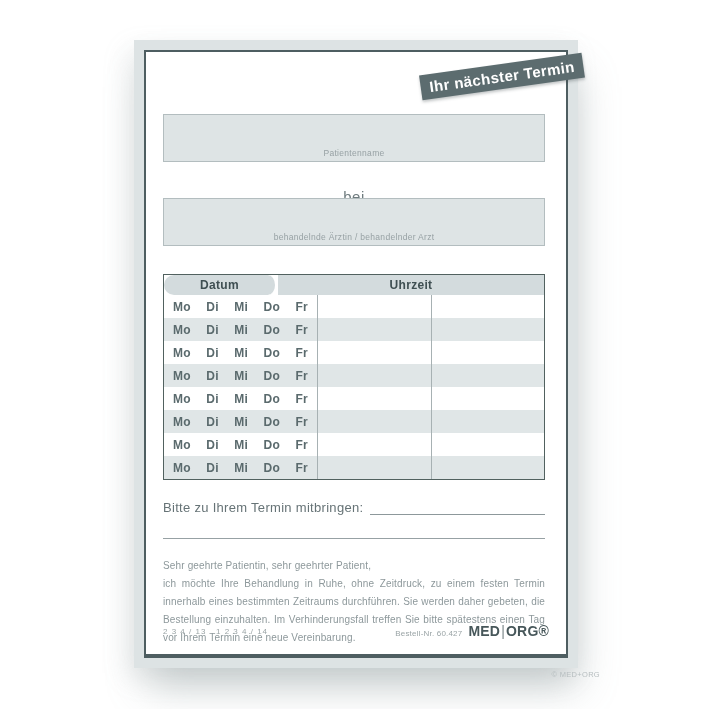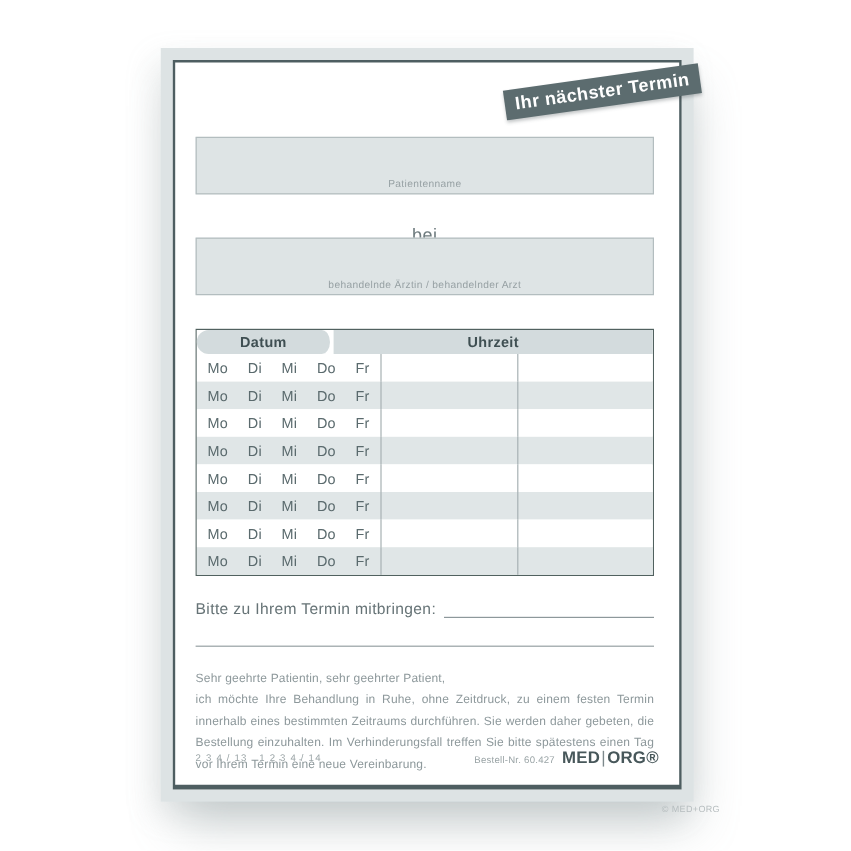--- a/index.html
+++ b/index.html
@@ -51,21 +51,21 @@
   .thcell {
     background:#d3dbdd; display:flex; align-items:center; justify-content:center;
     font-size:12px; font-weight:bold; color:#3f4f52; letter-spacing:0.3px;
     box-sizing:border-box;
   }
   .thcell.c1 { width:154px; border-right:3px solid #ffffff; }
   .thcell.c2 { width:114px; border-right:3px solid #ffffff;border-radius:10px; }
   .thcell.c3 { flex:1; }
   .trow { display:flex; height:23px; background:#ffffff; }
   .trow.alt { background:#e0e6e7; }
-  .cell { box-sizing:border-box; }
+  .cell { box-sizing:border-box;font-weight:bold; }
   .cell-tag {
     width:154px; border-right:1px solid #a7b1b3;
     display:flex; align-items:center; justify-content:space-between;
     padding:0 9px;
   }
   .cell-datum { width:114px; border-right:1px solid #a7b1b3; }
   .cell-uhrzeit { flex:1; }
   .day { font-size:12px; color:#5a6a6d; letter-spacing:0.2px; }
   
   .bring-row {

